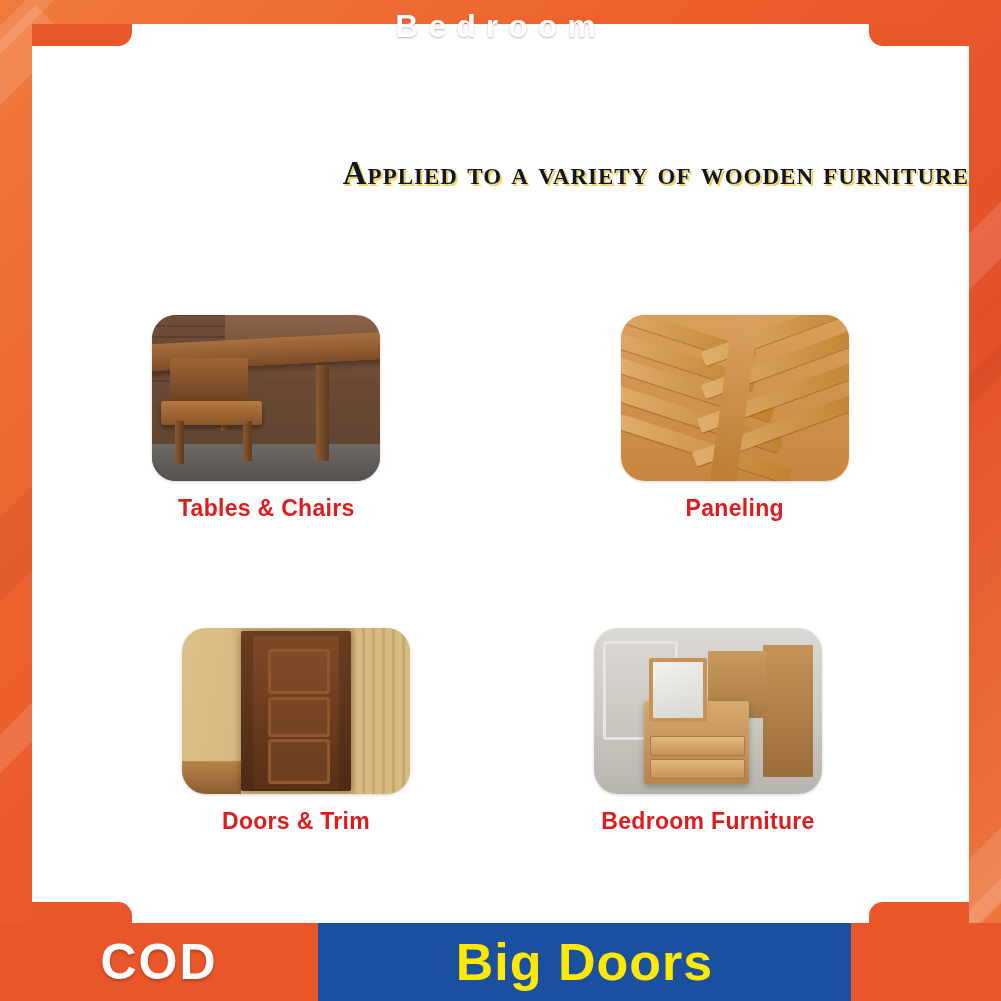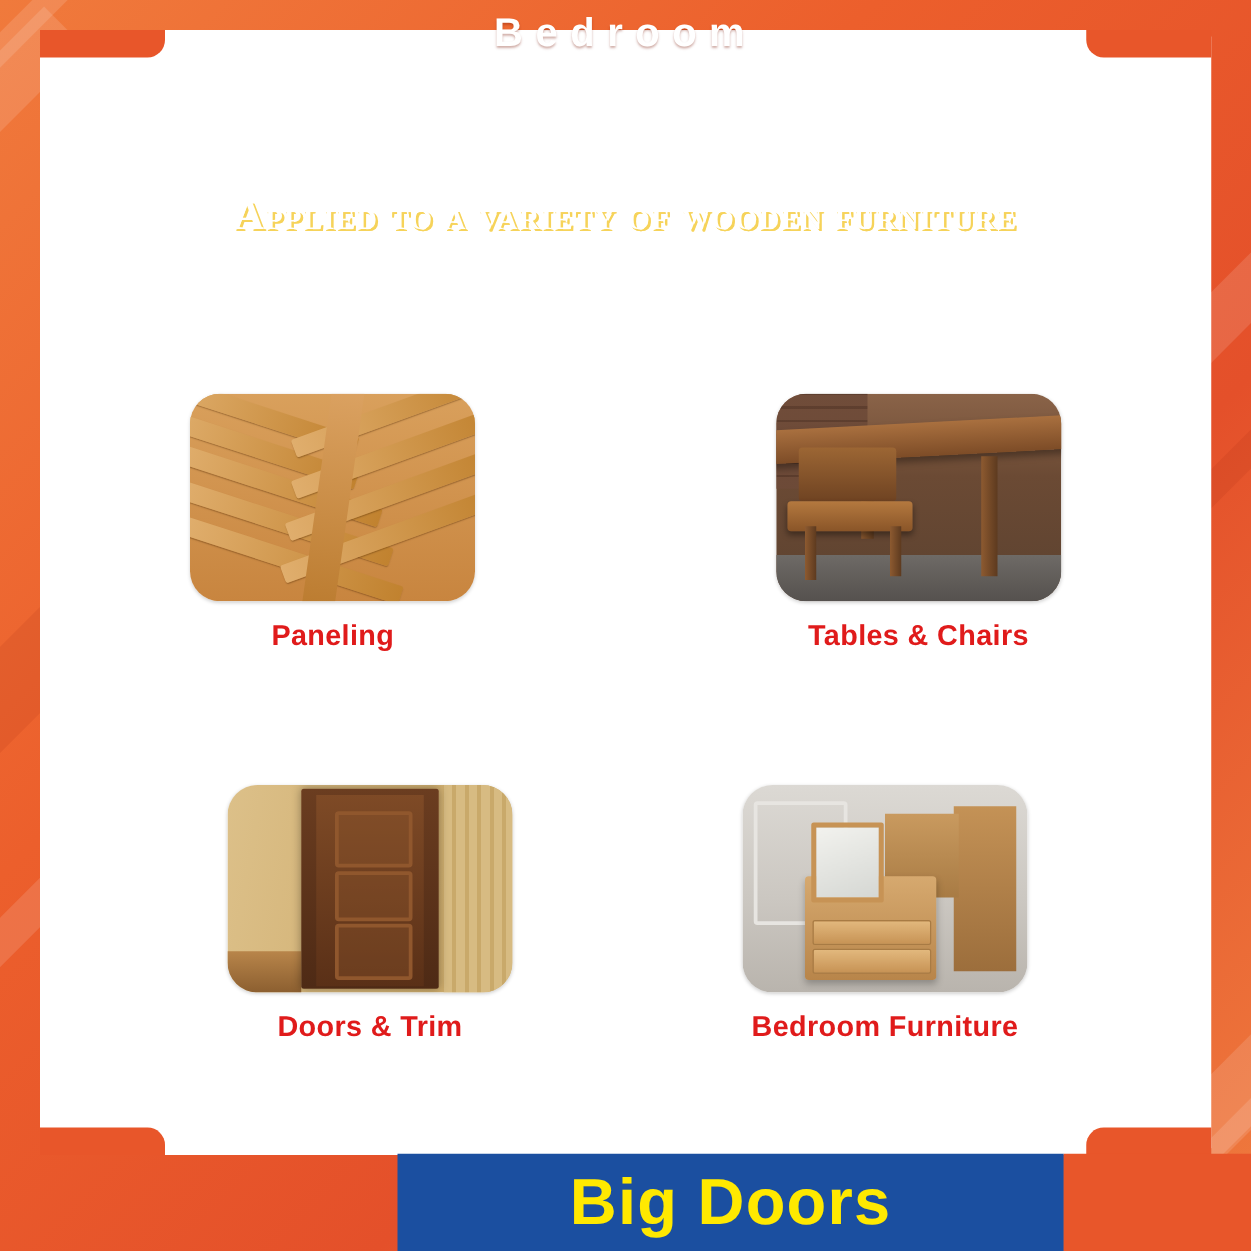--- a/index.html
+++ b/index.html
@@ -44,25 +44,25 @@
     letter-spacing:10px;
     font-weight:600;
     line-height:52px;
     z-index:6;
     text-shadow:0 1px 2px rgba(120,20,0,.35);
   }
   
   .headline{
     position:absolute;
     left:0;top:155px;width:937px;
-    text-align:center;
+    text-align:right;
     font-family:"Liberation Serif", serif;
     font-weight:bold;
     font-size:33px;
-    color:#ffffff;
+    color:#0f172a;
     letter-spacing:1px;
     font-variant:small-caps;
     text-shadow:1.5px 1.5px 0 #f6d35a, 2px 2px 0 #f6d35a;
   }
   
   .row{position:absolute;display:flex;}
   .item{display:flex;flex-direction:column;align-items:center;}
   .thumb{
     width:228px;height:166px;border-radius:24px;overflow:hidden;
     position:relative;
@@ -172,53 +172,53 @@
 <div class="notch" style="left:869px;top:902px;width:100px;height:22px;border-radius:14px 0 0 0;"></div>
 
 <div class="brand">Bedroom</div>
 
 <div class="headline" style="left:32px;">Applied to a variety of wooden furniture</div>
 
 <div class="row" style="left:32px;top:315px;width:937px;justify-content:space-around;">
 
   <div class="item">
     <div class="thumb">
+      <div class="inner art-tables">
+        <div class="brick"></div>
+        <div class="floor"></div>
+        <div class="tabletop"></div>
+        <div class="leg" style="left:72%;top:30%;width:13px;height:58%;"></div>
+        <div class="leg" style="left:30%;top:30%;width:10px;height:40%;"></div>
+        <div class="chairback" style="left:8%;top:26%;width:34%;height:26%;"></div>
+        <div class="chairseat" style="left:4%;top:52%;width:44%;height:14%;"></div>
+        <div class="leg" style="left:10%;top:64%;width:9px;height:26%;"></div>
+        <div class="leg" style="left:40%;top:64%;width:9px;height:24%;"></div>
+      </div>
+    </div>
+    <div class="caption">Tables &amp; Chairs</div>
+  </div>
+
+  <div class="item">
+    <div class="thumb">
       <div class="inner art-panel">
         <div class="plank" style="left:-10%;top:6%;width:70%;transform:rotate(18deg);"></div>
         <div class="plank" style="left:-10%;top:22%;width:70%;transform:rotate(18deg);"></div>
         <div class="plank" style="left:-6%;top:40%;width:74%;transform:rotate(18deg);"></div>
         <div class="plank" style="left:-6%;top:58%;width:78%;transform:rotate(18deg);"></div>
         <div class="plank" style="left:-4%;top:76%;width:80%;transform:rotate(18deg);"></div>
         <div class="plank" style="left:34%;top:4%;width:76%;transform:rotate(-20deg);"></div>
         <div class="plank" style="left:34%;top:24%;width:76%;transform:rotate(-20deg);"></div>
         <div class="plank" style="left:32%;top:44%;width:78%;transform:rotate(-20deg);"></div>
         <div class="plank" style="left:30%;top:64%;width:80%;transform:rotate(-20deg);"></div>
         <div class="v" style="left:44%;top:-6%;height:118%;transform:rotate(8deg);"></div>
       </div>
     </div>
     <div class="caption">Paneling</div>
   </div>
 
-  <div class="item">
-    <div class="thumb">
-      <div class="inner art-tables">
-        <div class="brick"></div>
-        <div class="floor"></div>
-        <div class="tabletop"></div>
-        <div class="leg" style="left:72%;top:30%;width:13px;height:58%;"></div>
-        <div class="leg" style="left:30%;top:30%;width:10px;height:40%;"></div>
-        <div class="chairback" style="left:8%;top:26%;width:34%;height:26%;"></div>
-        <div class="chairseat" style="left:4%;top:52%;width:44%;height:14%;"></div>
-        <div class="leg" style="left:10%;top:64%;width:9px;height:26%;"></div>
-        <div class="leg" style="left:40%;top:64%;width:9px;height:24%;"></div>
-      </div>
-    </div>
-    <div class="caption">Tables &amp; Chairs</div>
-  </div>
-
 
 </div>
 
 <div class="row" style="left:182px;top:628px;width:640px;justify-content:space-between;">
 
   <div class="item">
     <div class="thumb">
       <div class="inner art-door">
         <div class="wallR"></div>
         <div class="floor"></div>
@@ -245,15 +245,16 @@
         </div>
         <div class="mirror"></div>
       </div>
     </div>
     <div class="caption">Bedroom Furniture</div>
   </div>
 
 </div>
 
 <div class="footer">
+  <div class="cod">COD</div>
   <div class="bigsale">Big Doors</div>
   <div class="footer-end"></div>
 </div>
 
 </body></html>

